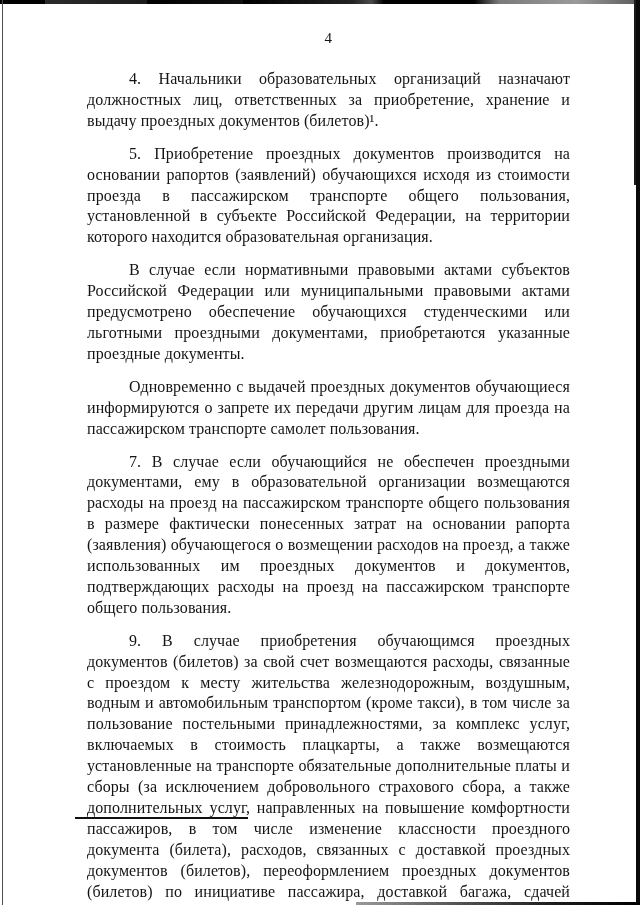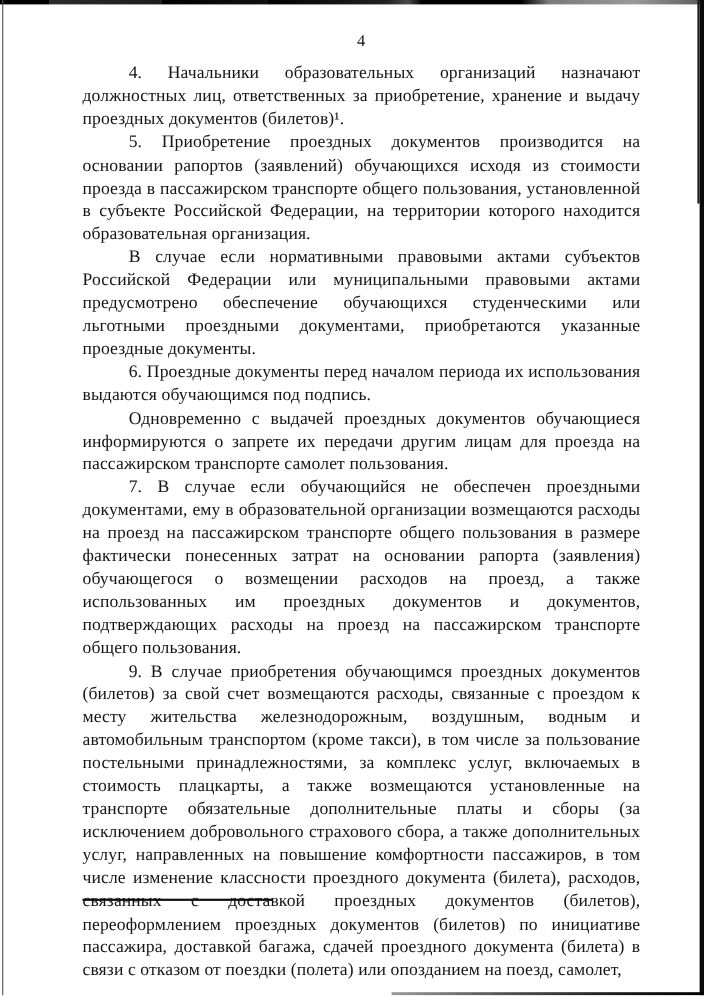--- a/index.html
+++ b/index.html
@@ -44,21 +44,21 @@
   }
   .page-number{
     position:absolute;top:30px;left:75px;width:507px;
     text-align:center;font-size:15px;letter-spacing:.5px;
   }
   .body-text{
     position:absolute;top:57px;left:75px;width:507px;
     font-size:16px;line-height:20.9px;text-align:justify;
     letter-spacing:.1px;
   }
-  .body-text p{margin:0;text-indent:42px;}
+  .body-text p{margin:12px;text-indent:42px;}
   .footnote{
     position:absolute;top:817px;left:75px;width:507px;
   }
   .footnote-rule{
     width:173px;height:2px;background:#101010;margin:0 0 7px 0;
   }
   .footnote-text{
     font-size:12px;line-height:15px;letter-spacing:.1px;
   }
   .footnote-text sup{font-size:9px;vertical-align:super;margin-right:4px;}
@@ -73,21 +73,20 @@
   <div class="edge-right-cap"></div>
   <div class="edge-left"></div>
   <div class="edge-bottom"></div>
 
   <div class="page-number">4</div>
 
   <div class="body-text">
     <p>4. Начальники образовательных организаций назначают должностных лиц, ответственных за приобретение, хранение и выдачу проездных документов (билетов)¹.</p>
     <p>5. Приобретение проездных документов производится на основании рапортов (заявлений) обучающихся исходя из стоимости проезда в пассажирском транспорте общего пользования, установленной в субъекте Российской Федерации, на территории которого находится образовательная организация.</p>
     <p>В случае если нормативными правовыми актами субъектов Российской Федерации или муниципальными правовыми актами предусмотрено обеспечение обучающихся студенческими или льготными проездными документами, приобретаются указанные проездные документы.</p>
-    <p>6. Проездные документы перед началом периода их использования выдаются обучающимся под подпись.</p>
     <p>Одновременно с выдачей проездных документов обучающиеся информируются о запрете их передачи другим лицам для проезда на пассажирском транспорте самолет пользования.</p>
     <p>7. В случае если обучающийся не обеспечен проездными документами, ему в образовательной организации возмещаются расходы на проезд на пассажирском транспорте общего пользования в размере фактически понесенных затрат на основании рапорта (заявления) обучающегося о возмещении расходов на проезд, а также использованных им проездных документов и документов, подтверждающих расходы на проезд на пассажирском транспорте общего пользования.</p>
     <p>9. В случае приобретения обучающимся проездных документов (билетов) за свой счет возмещаются расходы, связанные с проездом к месту жительства железнодорожным, воздушным, водным и автомобильным транспортом (кроме такси), в том числе за пользование постельными принадлежностями, за комплекс услуг, включаемых в стоимость плацкарты, а также возмещаются установленные на транспорте обязательные дополнительные платы и сборы (за исключением добровольного страхового сбора, а также дополнительных услуг, направленных на повышение комфортности пассажиров, в том числе изменение классности проездного документа (билета), расходов, связанных с доставкой проездных документов (билетов), переоформлением проездных документов (билетов) по инициативе пассажира, доставкой багажа, сдачей проездного документа (билета) в связи с отказом от поездки (полета) или опозданием на поезд, самолет,</p>
   </div>
 
   <div class="footnote">
     <div class="footnote-rule"></div>
   </div>
 
 </div>

